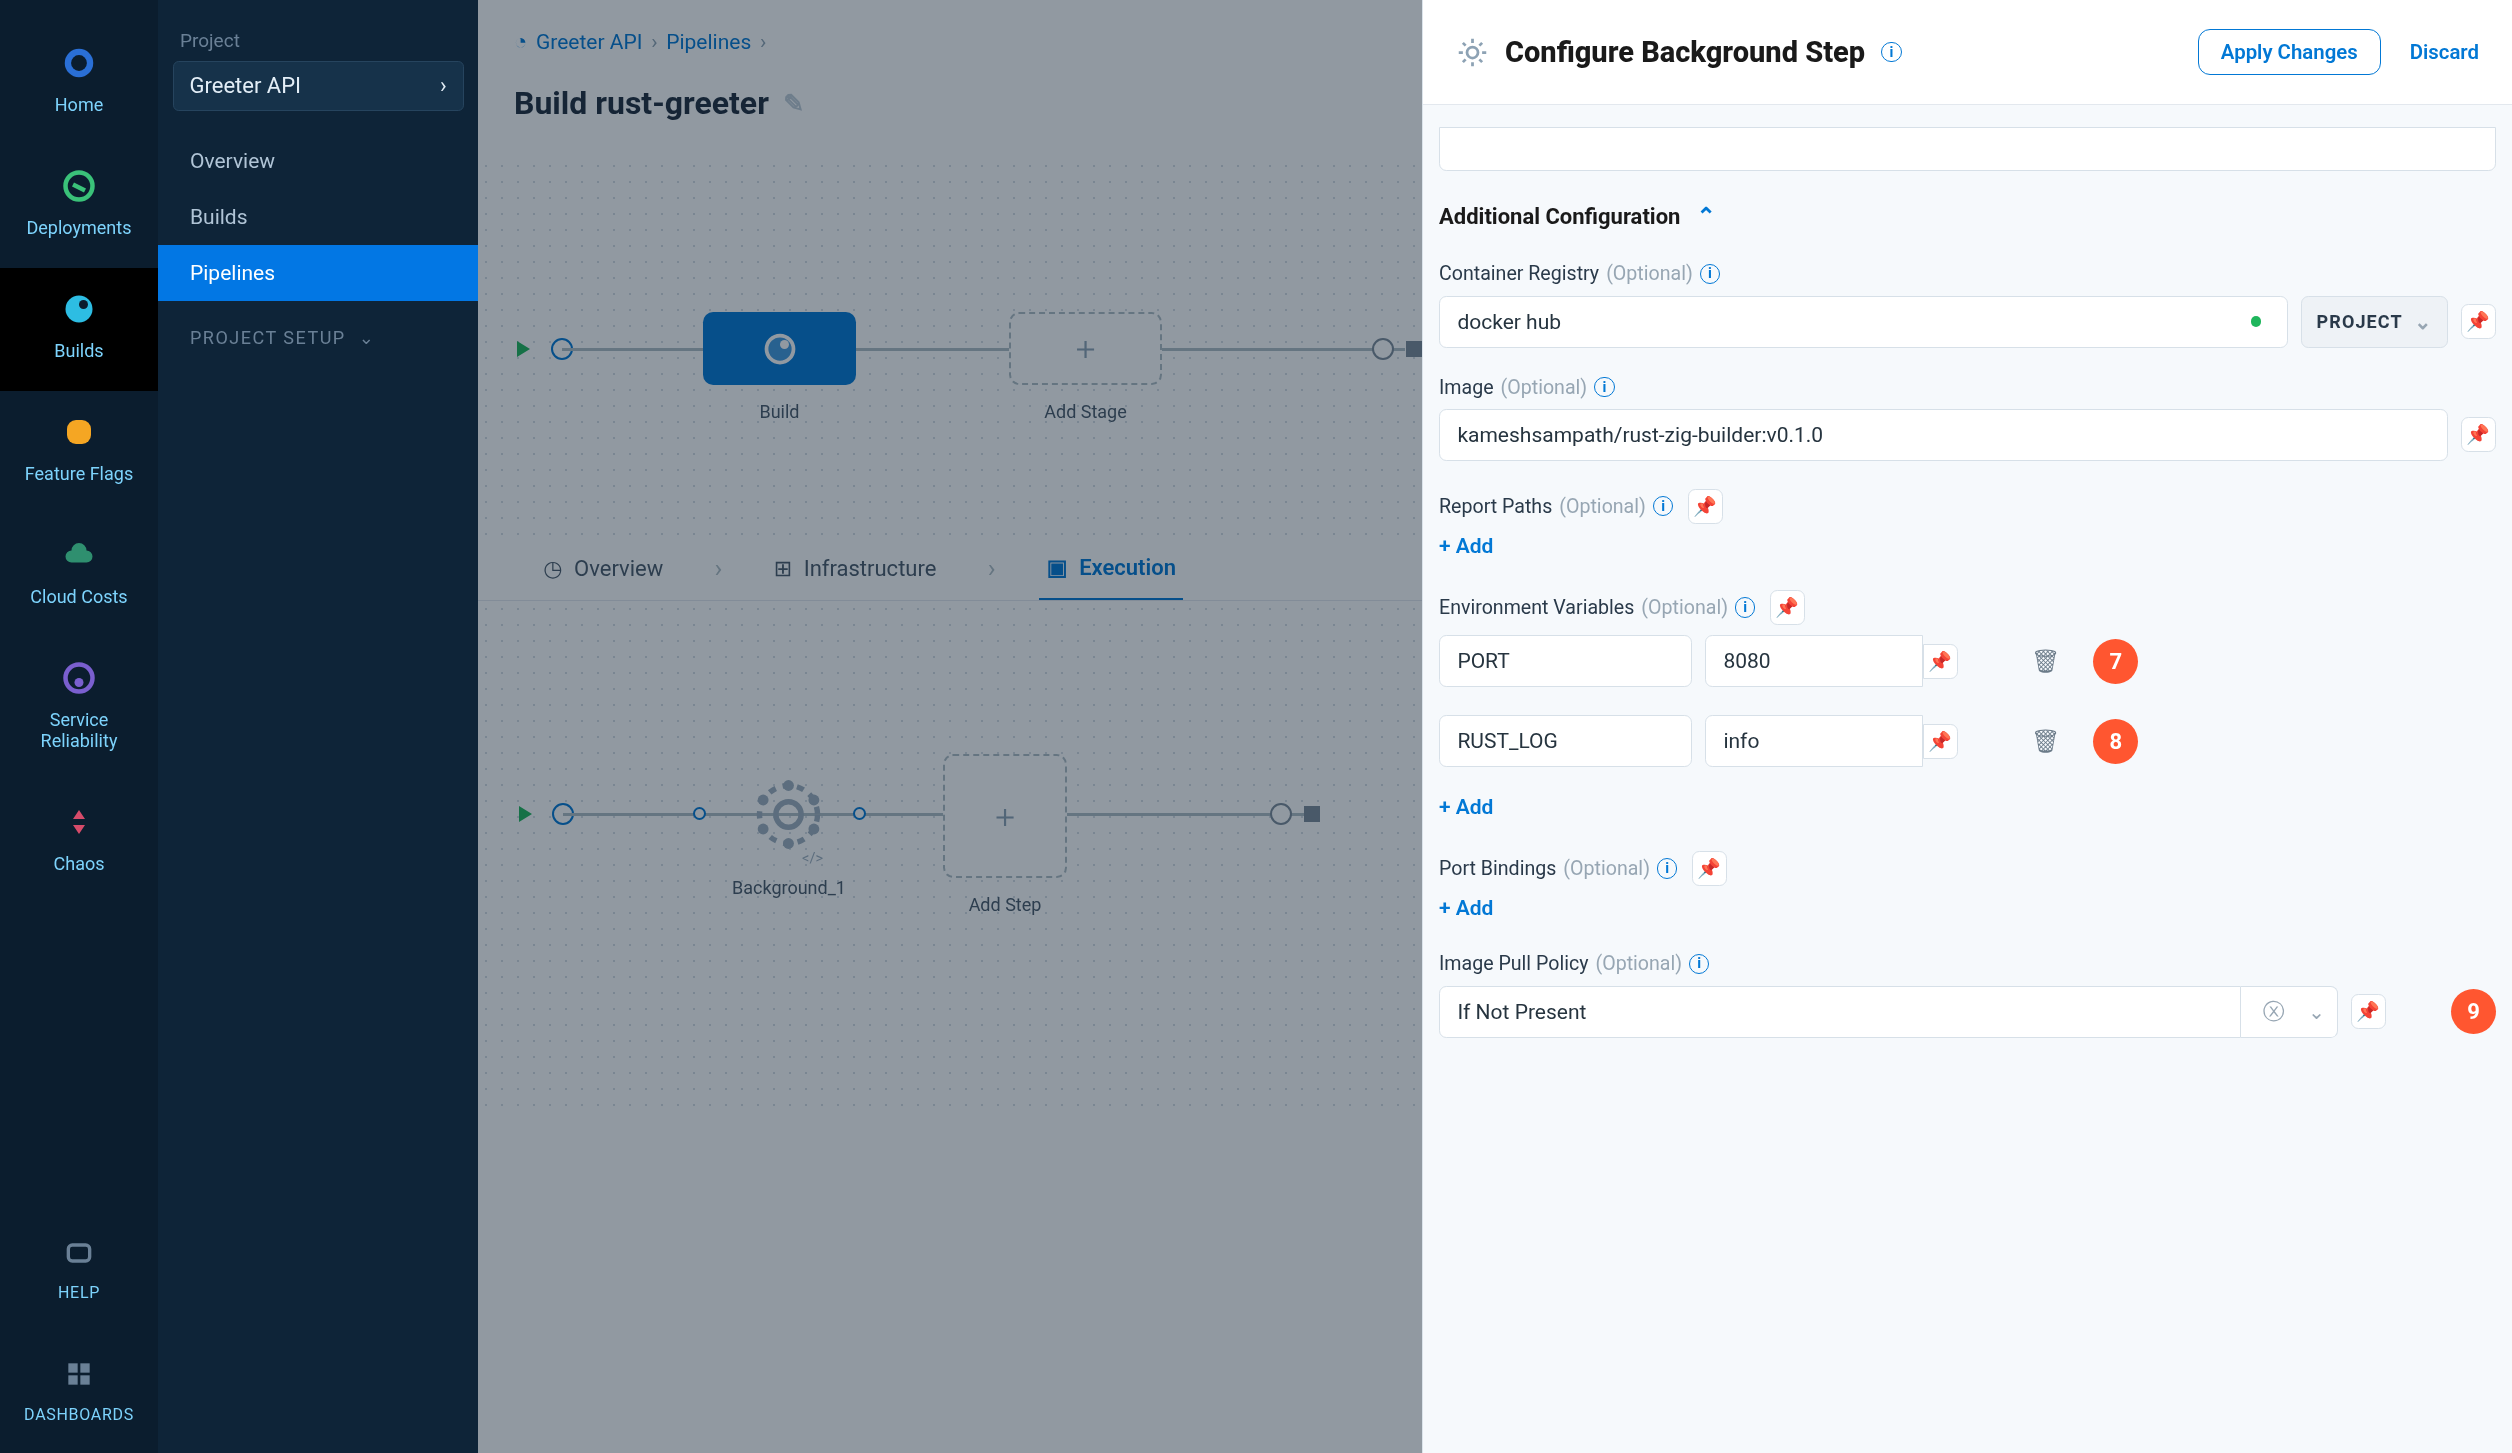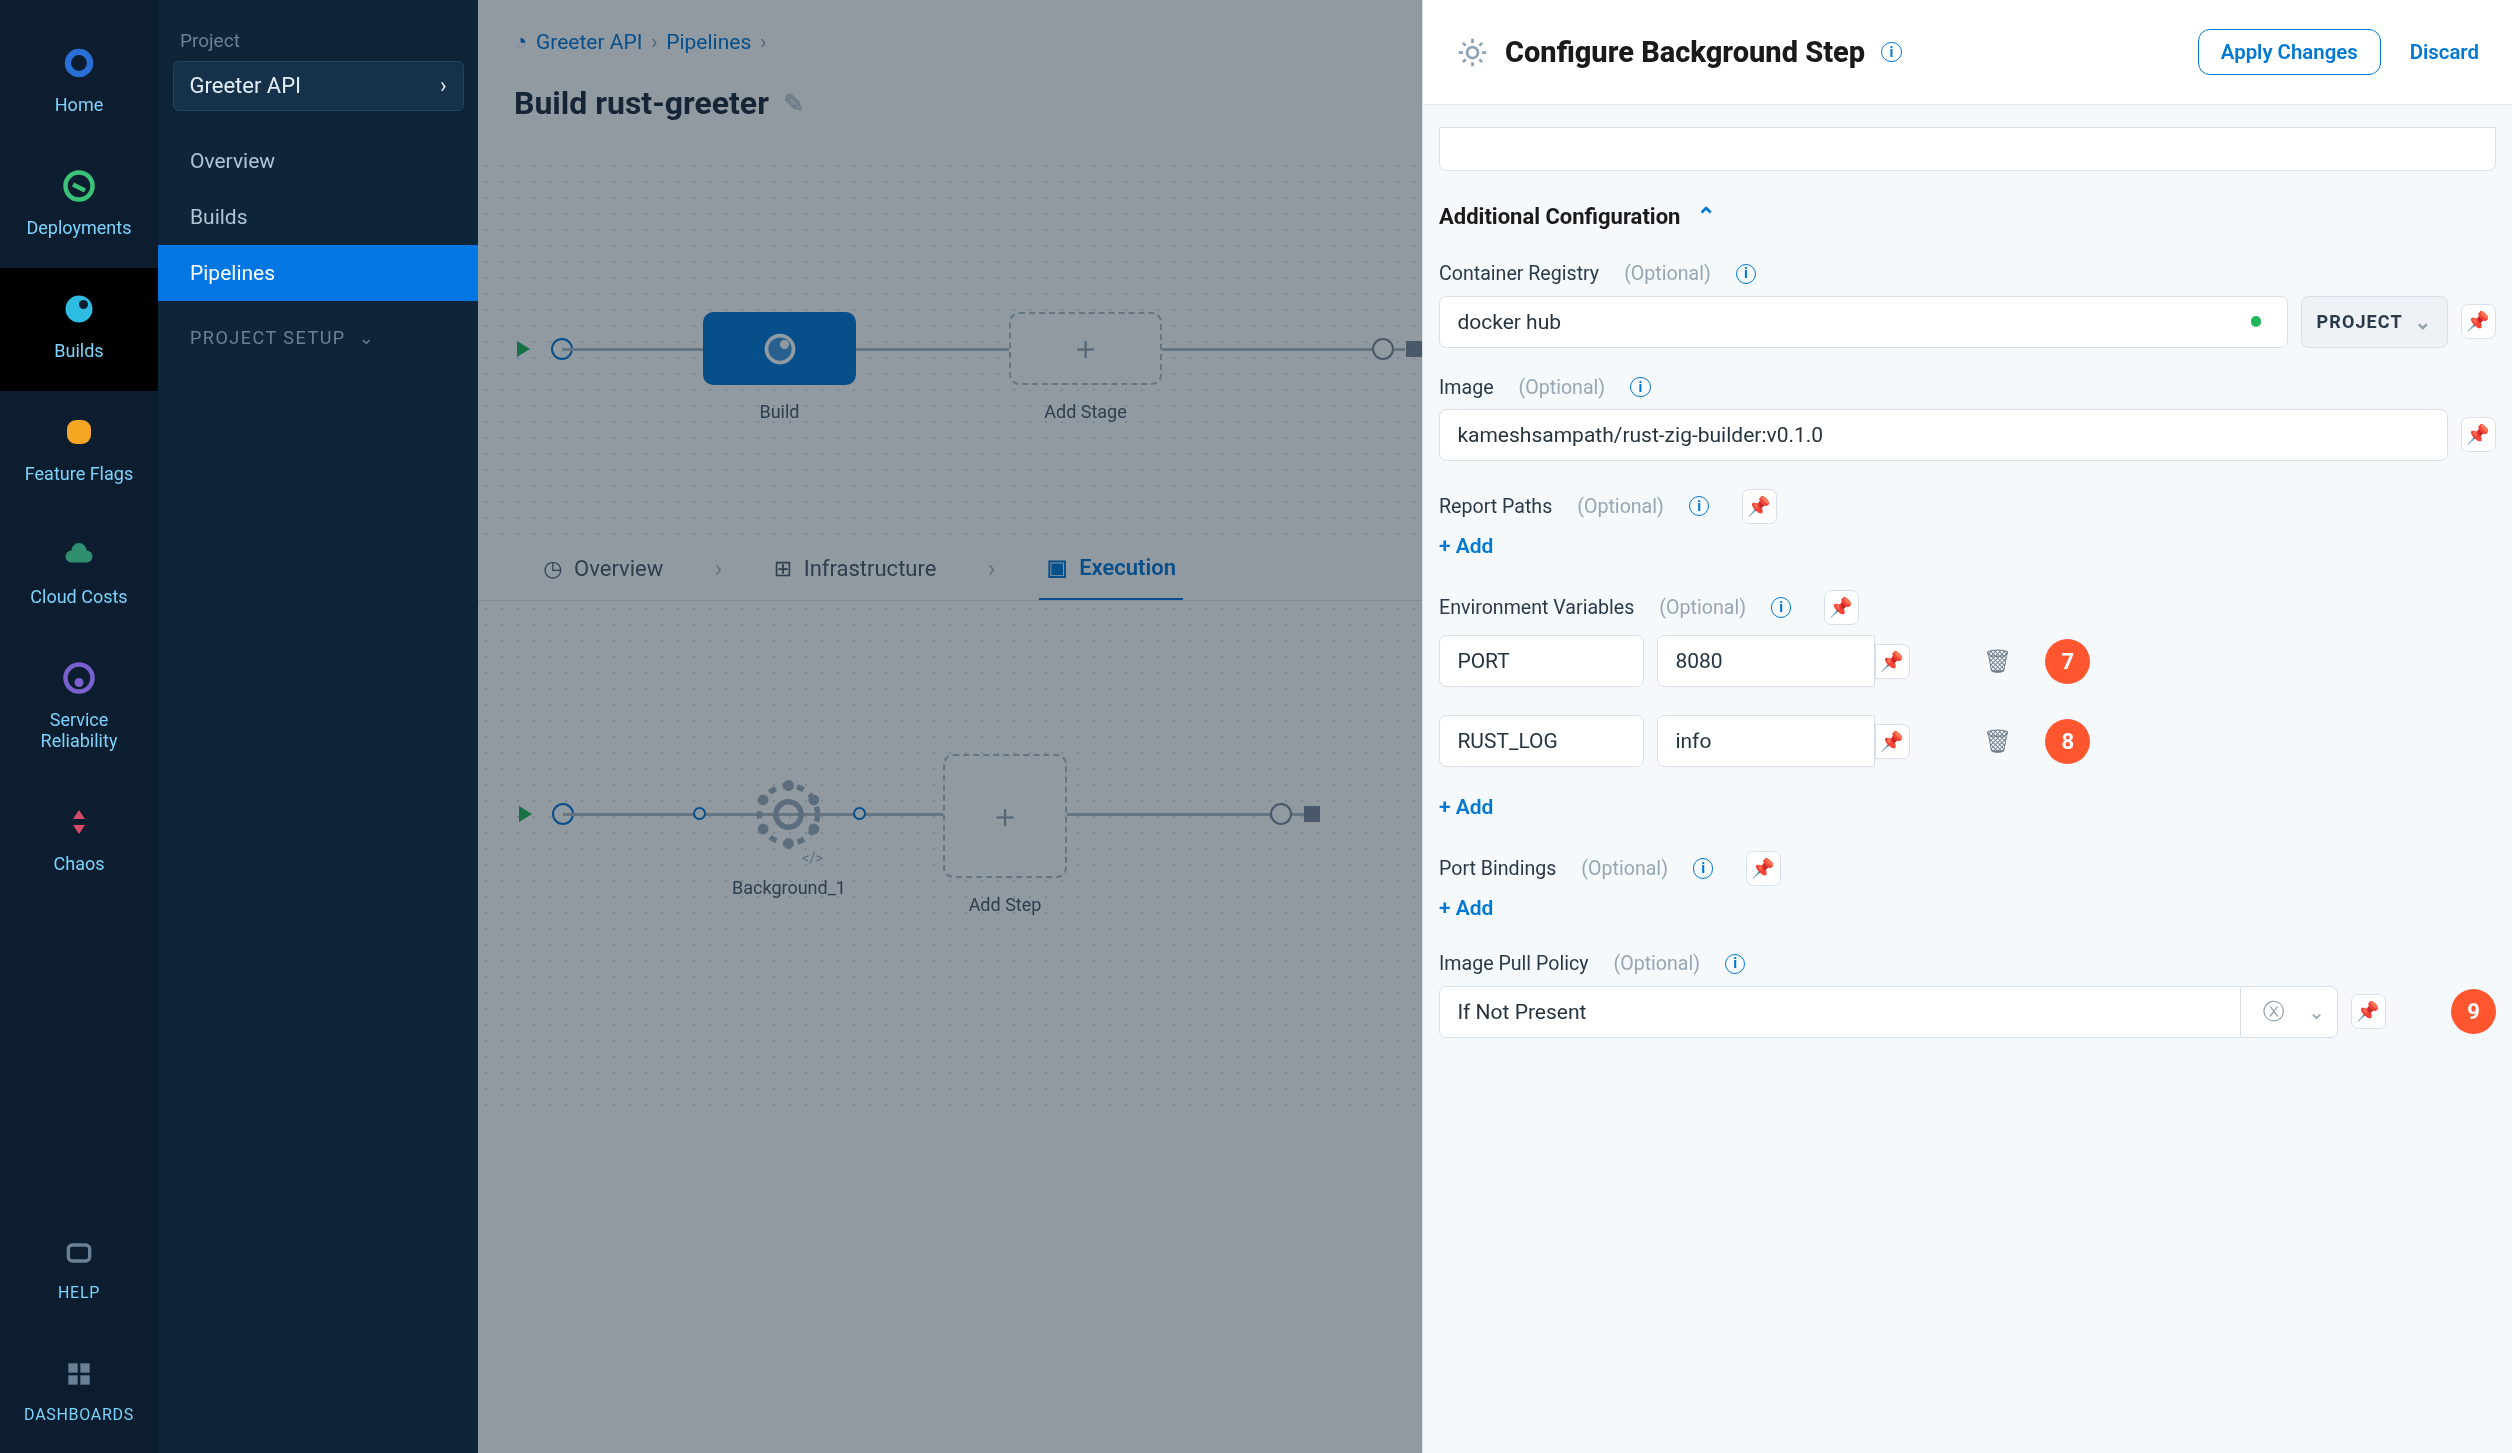--- a/index.html
+++ b/index.html
@@ -68,32 +68,32 @@
 .info-icon { width:20.4px; height:20.4px; border:1.8px solid #0278d5; border-radius:50%; color:#0278d5; font-size:14.5px; display:inline-flex; align-items:center; justify-content:center; font-weight:700; }
 .drawer-actions { display:flex; align-items:center; gap:29px; }
 .btn-outline { border:1.5px solid #0278d5; color:#0278d5; background:#fff; padding:10.2px 22px; border-radius:12px; font-size:20.4px; font-weight:600; }
 .btn-link { color:#0278d5; font-size:20.4px; font-weight:600; cursor:pointer; }
 
 .drawer-body { flex:1; overflow:auto; padding: 22px 16px; background:#f6f9fc; }
 .prev-field { height: 44px; border:0.7px solid #d7e0e8; border-top:0.7px solid #d7e0e8; border-radius: 0 0 7.3px 7.3px; background:#fff; margin-bottom: 32px; }
 .section-title { display:flex; align-items:center; gap:16px; font-size:22px; font-weight:700; color:#1a1a1a; margin: 7.3px 0 32px; }
 .chevron-up { color:#0278d5; font-size:23px; }
 
-.field-label { font-size:19.6px; color:#2a3a4a; margin-bottom:10.2px; display:flex; align-items:center; gap:25px; }
+.field-label { font-size:19.6px; color:#2a3a4a; margin-bottom:10.2px; display:flex; align-items:center; gap:7px; }
 .optional { color:#97a6b3; }
 .row { display:flex; align-items:center; gap:13px; margin-bottom: 28px; }
 .input { height:52px; background:#fff; border:0.7px solid #d7e0e8; border-radius:7.3px; padding: 0 17.4px; font-size:21px; color:#26343f; display:flex; align-items:center; flex:1; }
 .select-chip { display:flex; align-items:center; gap:11.6px; background:#eef2f6; border:0.7px solid #d7e0e8; border-radius:7.3px; height:52px; padding:0 14.5px; font-size:18px; font-weight:700; letter-spacing:1.1px; color:#2a3a4a; }
 .green-dot { width:10.2px; height:10.2px; background:#1fb65c; border-radius:50%; display:inline-block; margin-right:8.7px; }
 .chev-down { color:#97a6b3; font-size:20.4px; }
 .pin-btn { width:35px; height:35px; border:0.7px solid #d7e0e8; background:#fff; border-radius:7.3px; display:flex; align-items:center; justify-content:center; color:#0278d5; font-size:19px; }
 .trash-btn { width:35px; height:35px; display:flex; align-items:center; justify-content:center; color:#6b7b89; font-size:23px; background:transparent; border:none; }
 .add-link { color:#0278d5; font-size:21px; font-weight:600; margin-bottom: 32px; display:block; }
 .callout-badge { width:45px; height:45px; border-radius:50%; background:#ff5630; color:#fff; font-size:22px; font-weight:700; display:flex; align-items:center; justify-content:center; margin-left:17.4px; }
-.env-row .input { width:205px; flex:none; }
+.env-row .input { width:253px; flex:none; }
 .env-row .valwrap { display:flex; align-items:center; }
 .env-row .valwrap .input { width:218px; border-top-right-radius:0; border-bottom-right-radius:0; }
 .env-row .valwrap .pin-btn { border-top-left-radius:0; border-bottom-left-radius:0; }
 .clr-btn { color:#97a6b3; font-size:22px; padding:0 10.2px; }
 .pullpolicy { display:flex; align-items:center; }
 .pullpolicy .input { border-top-right-radius:0; border-bottom-right-radius:0; }
 .pullpolicy .trail { display:flex; align-items:center; border:0.7px solid #d7e0e8; border-left:none; height:52px; background:#fff; padding:0 11.6px; border-top-right-radius:7.3px; border-bottom-right-radius:7.3px; gap:13px; }
 
 svg { display:block; }
 </style>

